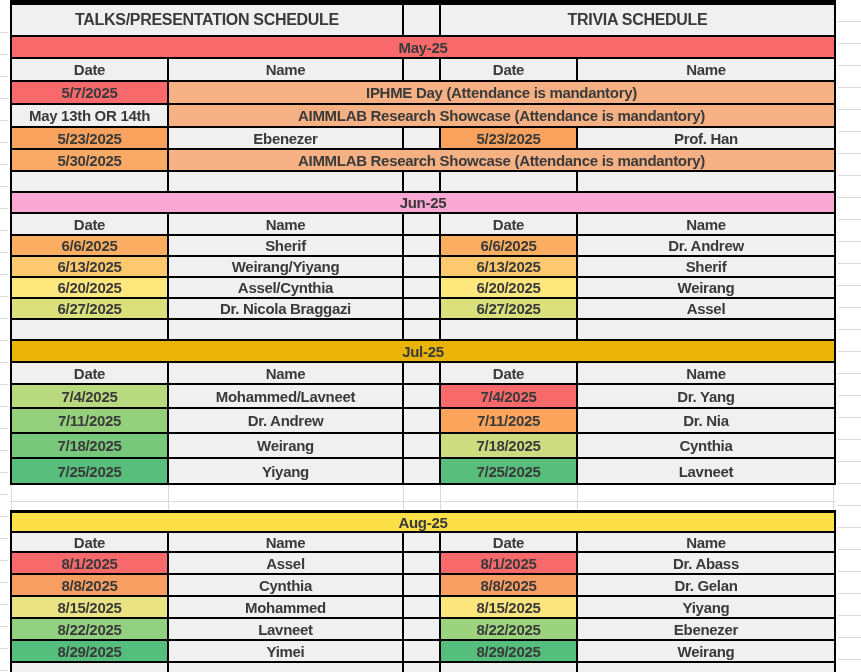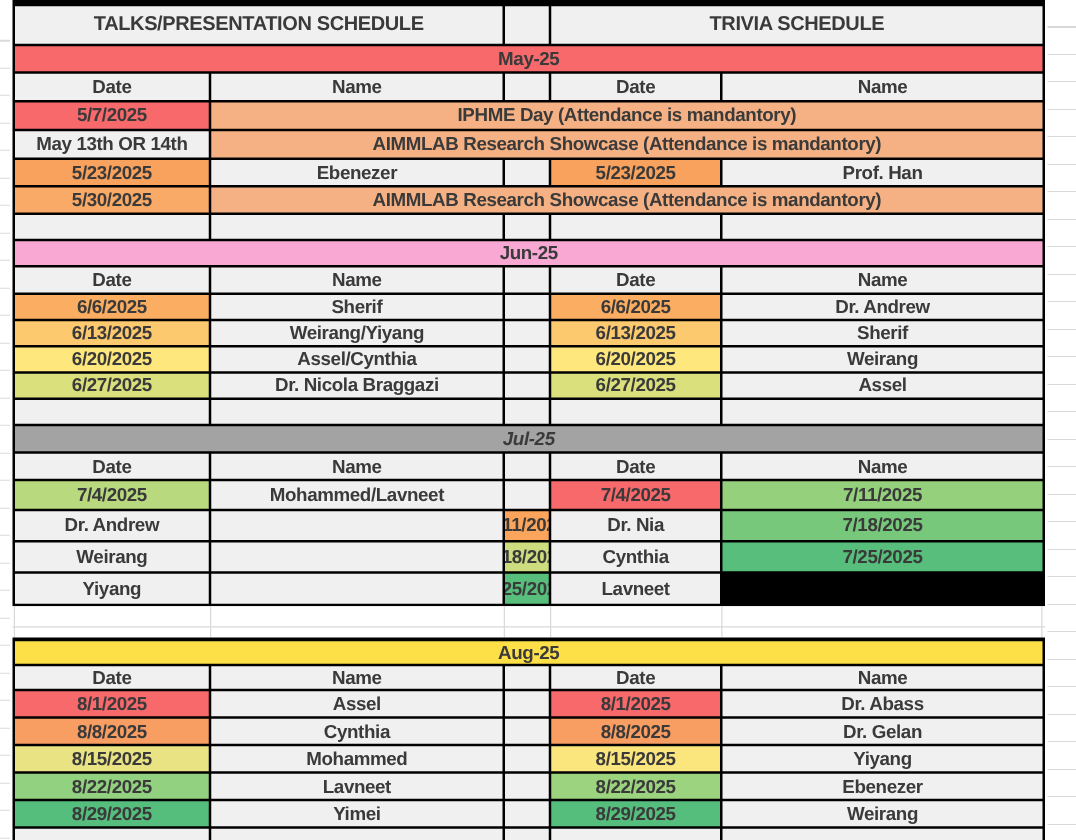--- a/index.html
+++ b/index.html
@@ -86,30 +86,31 @@
       <div class="cell" style="background: rgb(217, 224, 124);">6/27/2025</div>
       <div class="cell">Dr. Nicola Braggazi</div>
       <div class="cell"></div>
       <div class="cell" style="background: rgb(217, 224, 124);">6/27/2025</div>
       <div class="cell">Assel</div>
       <div class="cell"></div>
       <div class="cell"></div>
       <div class="cell"></div>
       <div class="cell"></div>
       <div class="cell"></div>
-      <div class="cell banner" style="background: #a3a3a3; font-style: italic;">Jul-25</div>
+      <div class="cell banner" style="background: #eab308;">Jul-25</div>
       <div class="cell">Date</div>
       <div class="cell">Name</div>
       <div class="cell"></div>
       <div class="cell">Date</div>
       <div class="cell">Name</div>
       <div class="cell" style="background: rgb(185, 217, 126);">7/4/2025</div>
       <div class="cell">Mohammed/Lavneet</div>
       <div class="cell"></div>
       <div class="cell" style="background: rgb(248, 105, 107);">7/4/2025</div>
+      <div class="cell">Dr. Yang</div>
       <div class="cell" style="background: rgb(149, 208, 125);">7/11/2025</div>
       <div class="cell">Dr. Andrew</div>
       <div class="cell"></div>
       <div class="cell" style="background: rgb(251, 165, 92);">7/11/2025</div>
       <div class="cell">Dr. Nia</div>
       <div class="cell" style="background: rgb(120, 200, 124);">7/18/2025</div>
       <div class="cell">Weirang</div>
       <div class="cell"></div>
       <div class="cell" style="background: rgb(204, 220, 126);">7/18/2025</div>
       <div class="cell">Cynthia</div>

